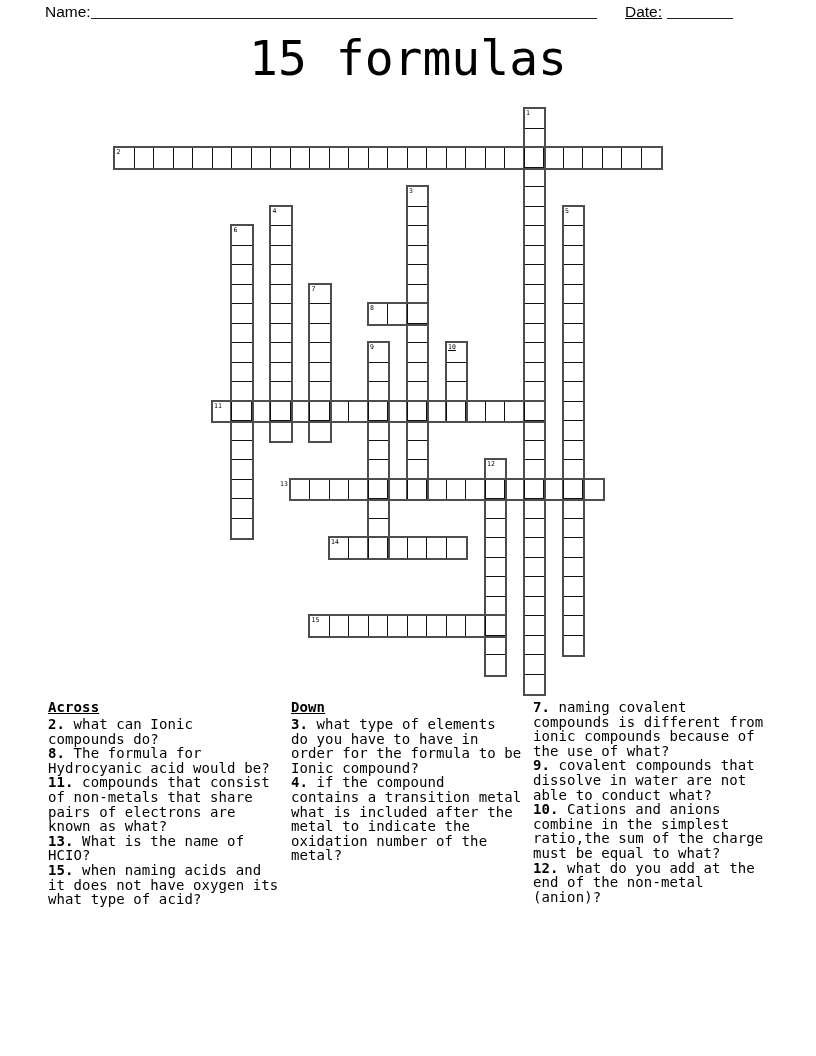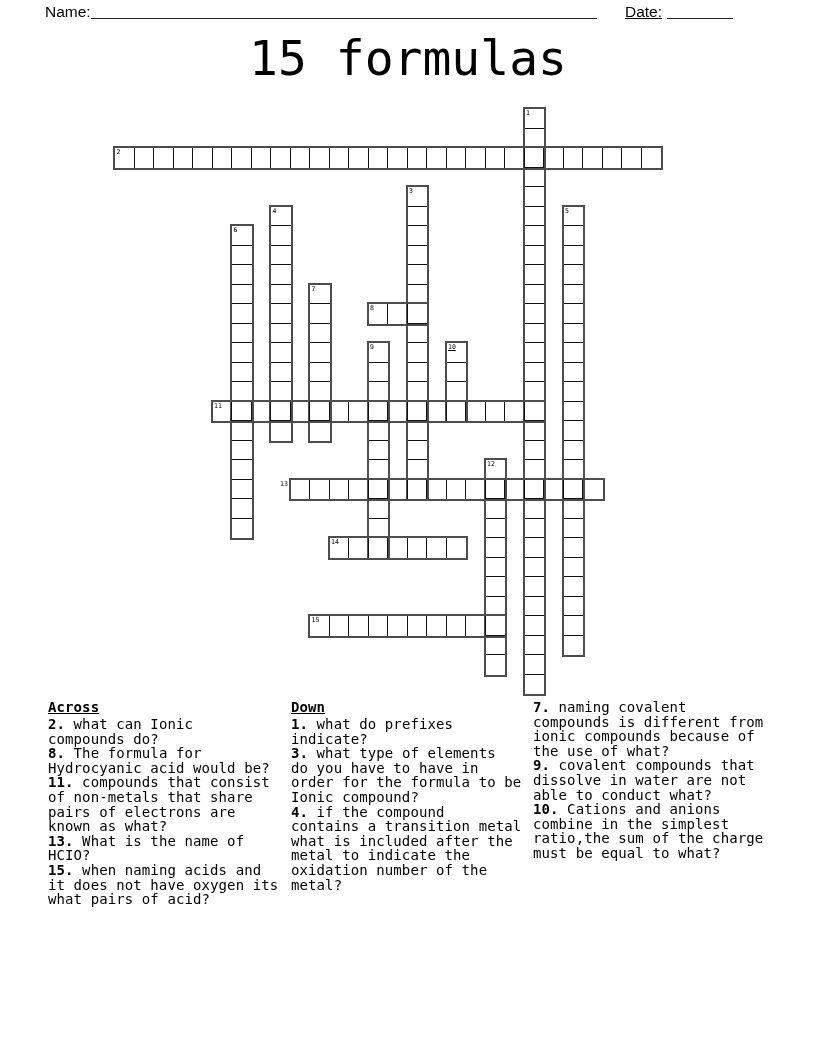--- a/index.html
+++ b/index.html
@@ -313,29 +313,27 @@
         <div class="clue"><b class="cnum">8.</b><span class="ctext"> The formula for
 Hydrocyanic acid would be?</span></div>
         <div class="clue"><b class="cnum">11.</b><span class="ctext"> compounds that consist
 of non-metals that share
 pairs of electrons are
 known as what?</span></div>
         <div class="clue"><b class="cnum">13.</b><span class="ctext"> What is the name of
 HCIO?</span></div>
         <div class="clue"><b class="cnum">15.</b><span class="ctext"> when naming acids and
 it does not have oxygen its
-what pairs of acid?</span></div>
+what type of acid?</span></div>
       </div>
   </div>
 
   <div class="clues-col" style="left:291px;width:242px;">
     <div class="clue-heading">Down</div>
     <div id="down-list-1">
-        <div class="clue"><b class="cnum">1.</b><span class="ctext"> what do prefixes
-indicate?</span></div>
         <div class="clue"><b class="cnum">3.</b><span class="ctext"> what type of elements
 do you have to have in
 order for the formula to be
 Ionic compound?</span></div>
         <div class="clue"><b class="cnum">4.</b><span class="ctext"> if the compound
 contains a transition metal
 what is included after the
 metal to indicate the
 oxidation number of the
 metal?</span></div>
@@ -348,16 +346,19 @@
 compounds is different from
 ionic compounds because of
 the use of what?</span></div>
         <div class="clue"><b class="cnum">9.</b><span class="ctext"> covalent compounds that
 dissolve in water are not
 able to conduct what?</span></div>
         <div class="clue"><b class="cnum">10.</b><span class="ctext"> Cations and anions
 combine in the simplest
 ratio,the sum of the charge
 must be equal to what?</span></div>
+        <div class="clue"><b class="cnum">12.</b><span class="ctext"> what do you add at the
+end of the non-metal
+(anion)?</span></div>
       </div>
   </div>
 
 </div>
 
 </body></html>

